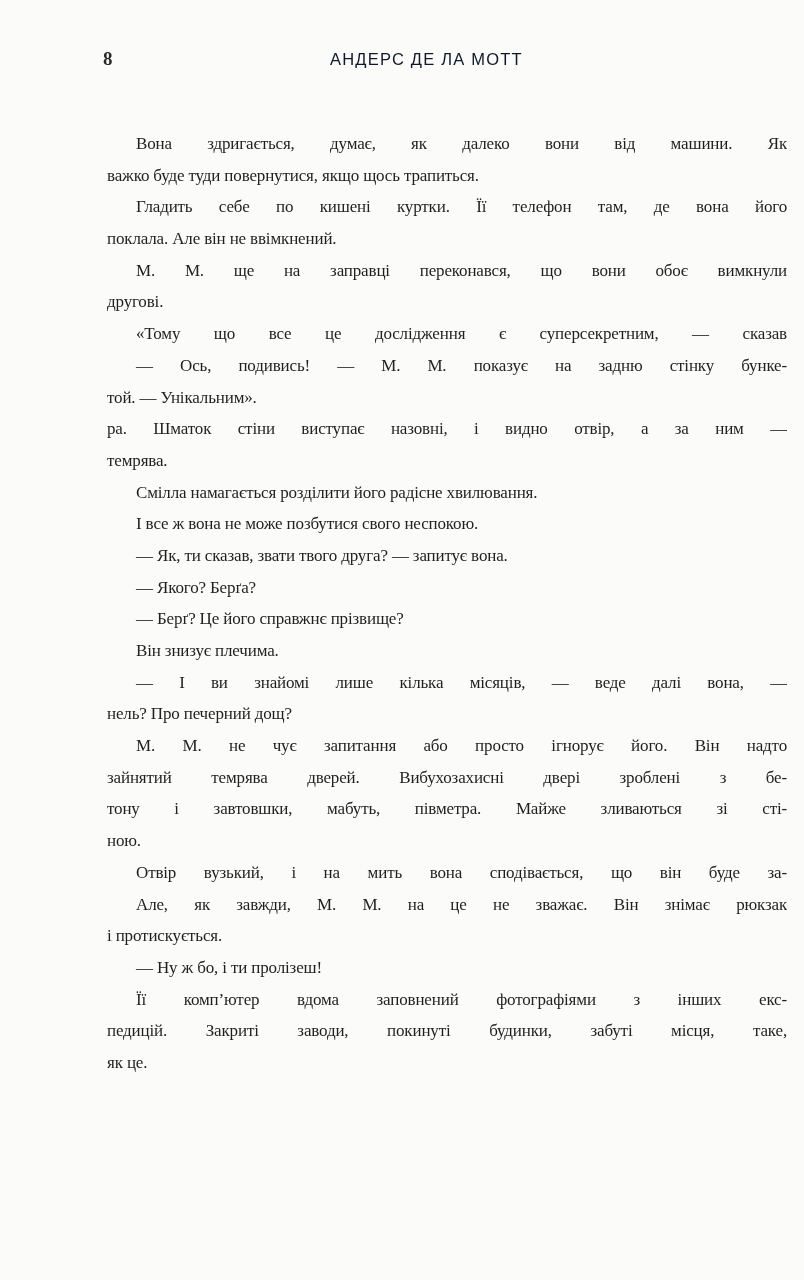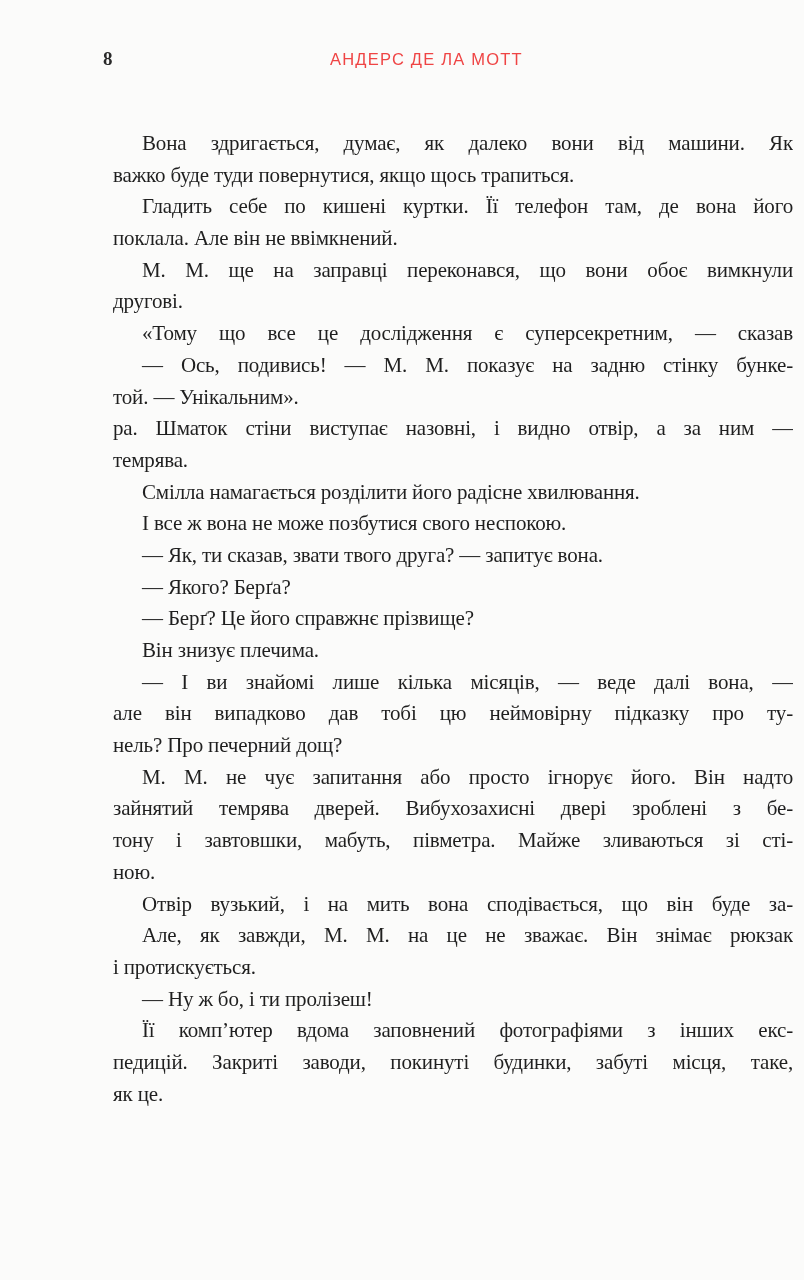--- a/index.html
+++ b/index.html
@@ -14,25 +14,25 @@
       position: absolute; top: 48px; left: 0; width: 804px; height: 30px;
     }
     .page-number {
       position: absolute; left: 103px; top: 0;
       font-family: "Liberation Serif", serif; font-size: 19px; font-weight: bold;
       color: #2a2a2a;
     }
     .running-head {
       position: absolute; left: 330px; top: 2px;
       font-family: "Liberation Sans", "DejaVu Sans", sans-serif; font-size: 16.5px;
-      letter-spacing: 1.2px; color: #ef4444;
+      letter-spacing: 1.2px; color: #0f172a;
     }
     .text-block {
-      position: absolute; top: 128px; left: 113px; width: 680px;
-      font-size: 21px; line-height: 31.7px;
+      position: absolute; top: 128px; left: 107px; width: 680px;
+      font-size: 17px; line-height: 31.7px;
       letter-spacing: -0.15px;
     }
     .line { white-space: nowrap; height: 31.7px; display: block; }
     .line.justify { text-align: justify; text-align-last: justify; white-space: normal; overflow: hidden; }
     .line.indent { padding-left: 29px; }
   </style>
 </head>
 <body>
 
 <div class="header">
@@ -52,21 +52,20 @@
     <span class="line">той. — Унікальним».</span>
     <span class="line justify">ра. Шматок стіни виступає назовні, і видно отвір, а за ним —</span>
     <span class="line">темрява.</span>
     <span class="line indent">Смілла намагається розділити його радісне хвилювання.</span>
     <span class="line indent">І все ж вона не може позбутися свого неспокою.</span>
     <span class="line indent">— Як, ти сказав, звати твого друга? — запитує вона.</span>
     <span class="line indent">— Якого? Берґа?</span>
     <span class="line indent">— Берґ? Це його справжнє прізвище?</span>
     <span class="line indent">Він знизує плечима.</span>
     <span class="line indent justify">— І ви знайомі лише кілька місяців, — веде далі вона, —</span>
-    <span class="line justify">але він випадково дав тобі цю неймовірну підказку про ту-</span>
     <span class="line">нель? Про печерний дощ?</span>
     <span class="line indent justify">М. М. не чує запитання або просто ігнорує його. Він надто</span>
     <span class="line justify">зайнятий темрява дверей. Вибухозахисні двері зроблені з бе-</span>
     <span class="line justify">тону і завтовшки, мабуть, півметра. Майже зливаються зі сті-</span>
     <span class="line">ною.</span>
     <span class="line indent justify">Отвір вузький, і на мить вона сподівається, що він буде за-</span>
     <span class="line indent justify">Але, як завжди, М. М. на це не зважає. Він знімає рюкзак</span>
     <span class="line">і протискується.</span>
     <span class="line indent">— Ну ж бо, і ти пролізеш!</span>
     <span class="line indent justify">Її комп’ютер вдома заповнений фотографіями з інших екс-</span>

